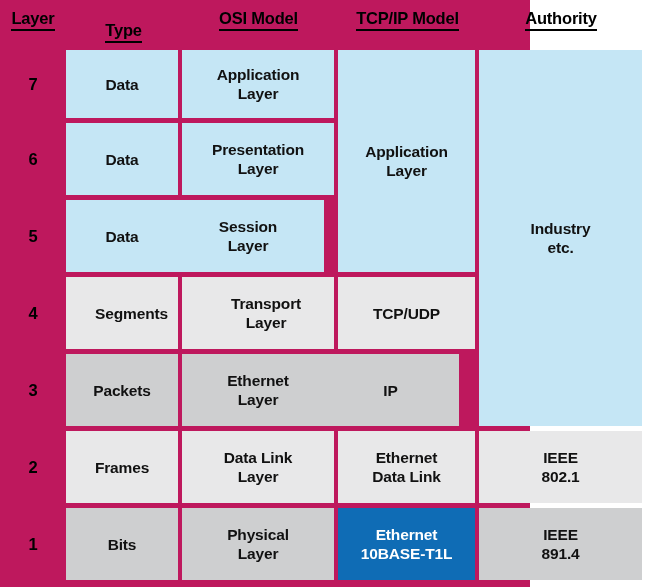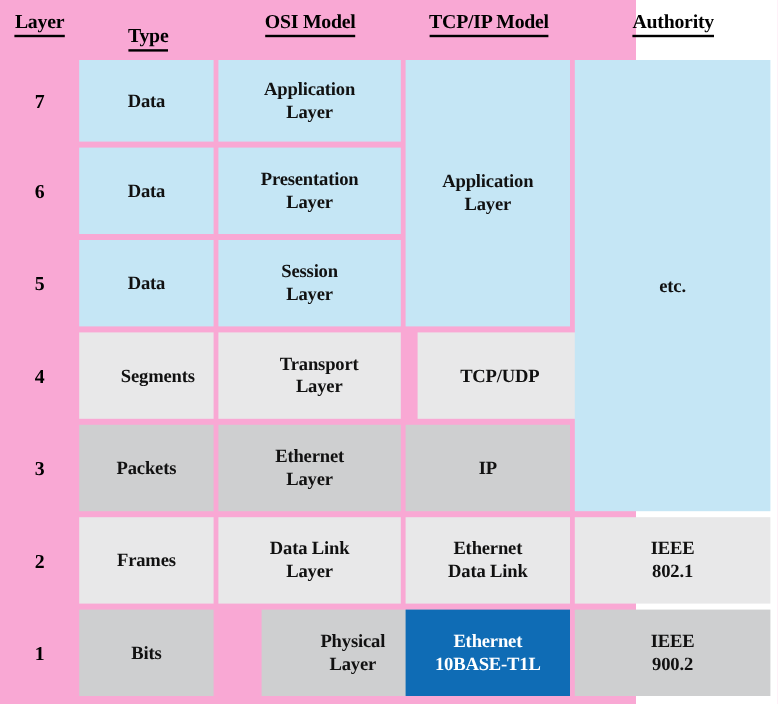--- a/index.html
+++ b/index.html
@@ -9,22 +9,21 @@
     height: 587px;
     background: #ffffff;
     font-family: "Liberation Sans", sans-serif;
     overflow: hidden;
   }
 
   #diagram {
     position: relative;
     width: 530px;
     height: 587px;
-    background: #f9a8d4;
-    font-family: Liberation Serif, serif;
+    background: #be185d;
   }
 
   
   .hdr-row {
     position: absolute;
     left: 0;
     top: 0;
     width: 648px;
     height: 44px;
   }
@@ -142,21 +141,21 @@
         <span class="line">Application</span>
         <span class="line">Layer</span>
       </div>
   </div>
   <div class="cell fill-blue" style="left:182px;top:123px;width:152px;height:72px;">
     <div>
         <span class="line">Presentation</span>
         <span class="line">Layer</span>
       </div>
   </div>
-  <div class="cell fill-blue" style="left:182px;top:200px;width:152px;height:72px;">
+  <div class="cell fill-blue" style="left:172px;top:200px;width:152px;height:72px;">
     <div>
         <span class="line">Session</span>
         <span class="line">Layer</span>
       </div>
   </div>
   <div class="cell fill-light" style="left:182px;top:277px;width:152px;height:72px;padding-left:20px;">
     <div>
         <span class="line">Transport</span>
         <span class="line">Layer</span>
       </div>
@@ -166,67 +165,68 @@
         <span class="line">Ethernet</span>
         <span class="line">Layer</span>
       </div>
   </div>
   <div class="cell fill-light" style="left:182px;top:431px;width:152px;height:72px;">
     <div>
         <span class="line">Data Link</span>
         <span class="line">Layer</span>
       </div>
   </div>
-  <div class="cell fill-gray" style="left:182px;top:508px;width:152px;height:72px;margin-left:36px;">
+  <div class="cell fill-gray" style="left:182px;top:508px;width:152px;height:72px;">
     <div>
         <span class="line">Physical</span>
         <span class="line">Layer</span>
       </div>
   </div>
 
   <div class="cell fill-blue" style="left:338px;top:50px;width:137px;height:222px;">
     <div>
         <span class="line">Application</span>
         <span class="line">Layer</span>
       </div>
   </div>
-  <div class="cell fill-light" style="left:348px;top:277px;width:137px;height:72px;">
+  <div class="cell fill-light" style="left:338px;top:277px;width:137px;height:72px;">
     <div>
         <span class="line">TCP/UDP</span>
       </div>
   </div>
-  <div class="cell fill-gray" style="left:338px;top:354px;width:137px;height:72px;">
+  <div class="cell fill-gray" style="left:322px;top:354px;width:137px;height:72px;">
     <div>
         <span class="line">IP</span>
       </div>
   </div>
   <div class="cell fill-light" style="left:338px;top:431px;width:137px;height:72px;">
     <div>
         <span class="line">Ethernet</span>
         <span class="line">Data Link</span>
       </div>
   </div>
   <div class="cell fill-accent" style="left:338px;top:508px;width:137px;height:72px;">
     <div>
         <span class="line">Ethernet</span>
         <span class="line">10BASE-T1L</span>
       </div>
   </div>
 
   <div class="cell fill-blue" style="left:479px;top:50px;width:163px;height:376px;">
     <div>
+      <span class="line">Industry</span>
       <span class="line">etc.</span>
     </div>
   </div>
   <div class="cell fill-light" style="left:479px;top:431px;width:163px;height:72px;">
     <div>
         <span class="line">IEEE</span>
         <span class="line">802.1</span>
       </div>
   </div>
   <div class="cell fill-gray" style="left:479px;top:508px;width:163px;height:72px;">
     <div>
         <span class="line">IEEE</span>
-        <span class="line">900.2</span>
+        <span class="line">891.4</span>
       </div>
   </div>
 
 </div>
 
 </body></html>

